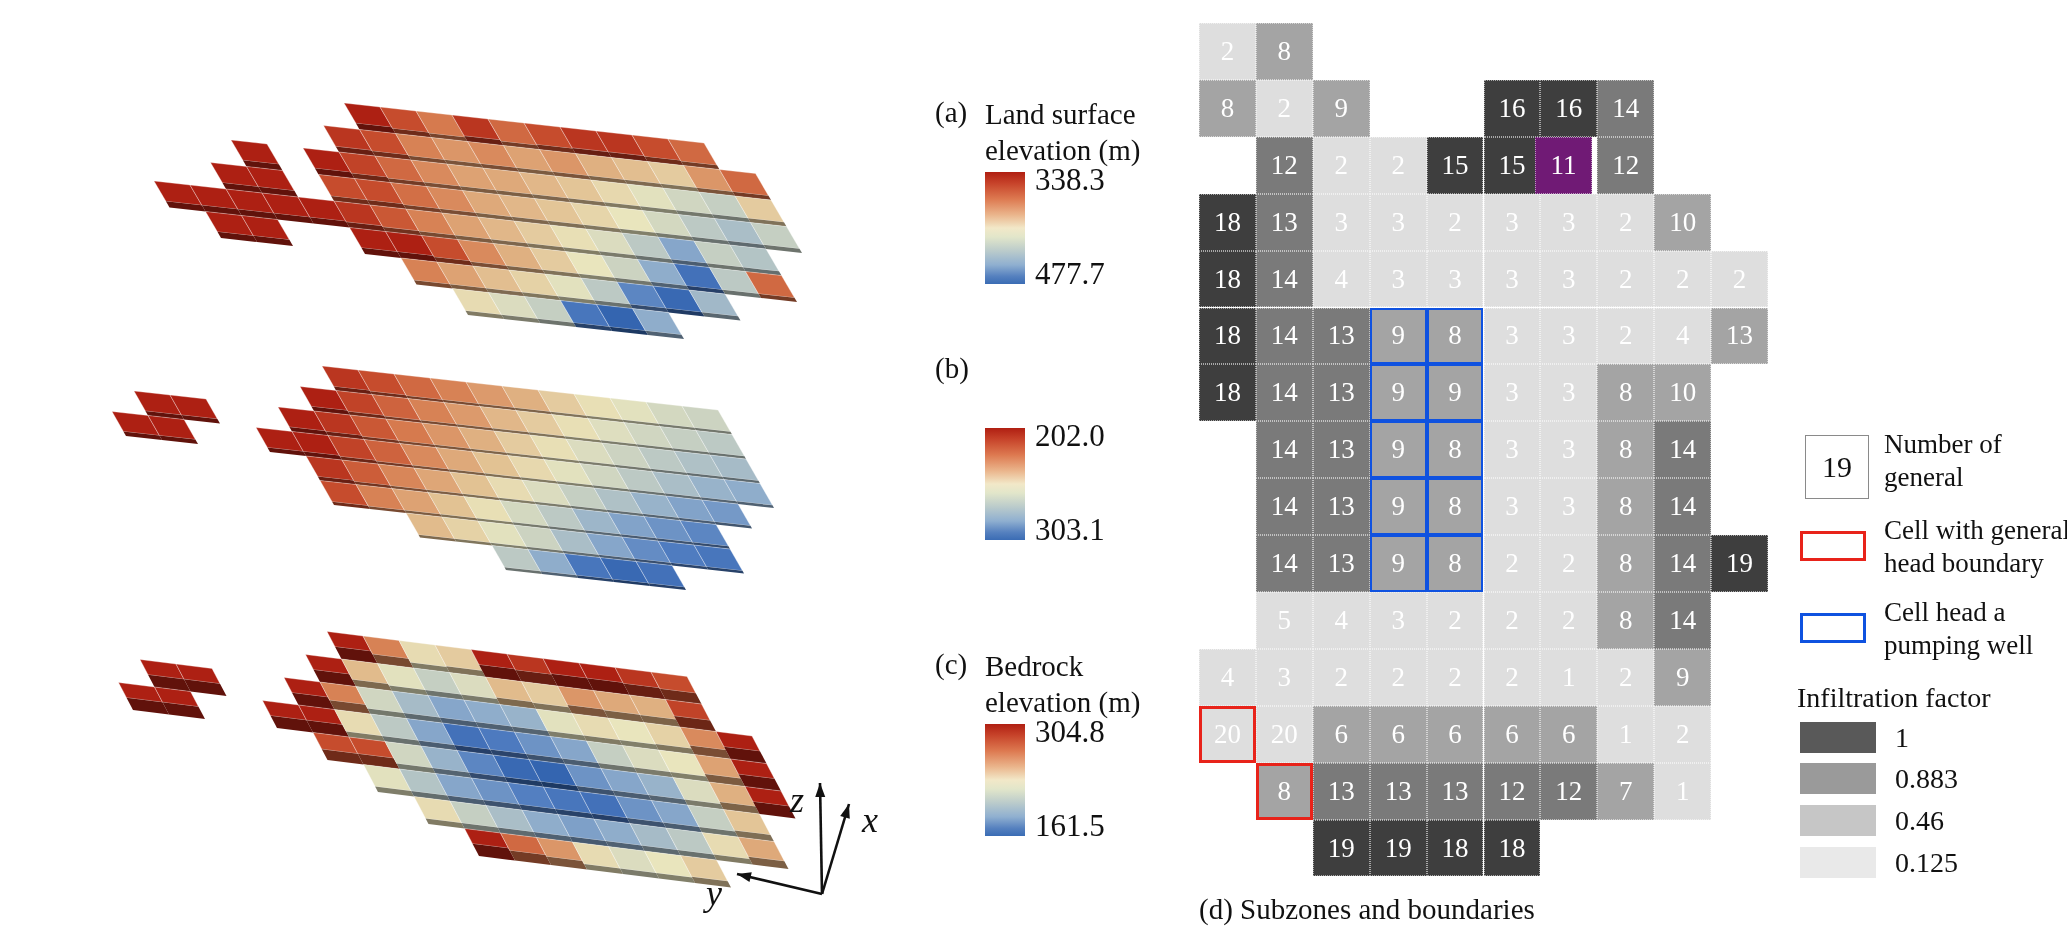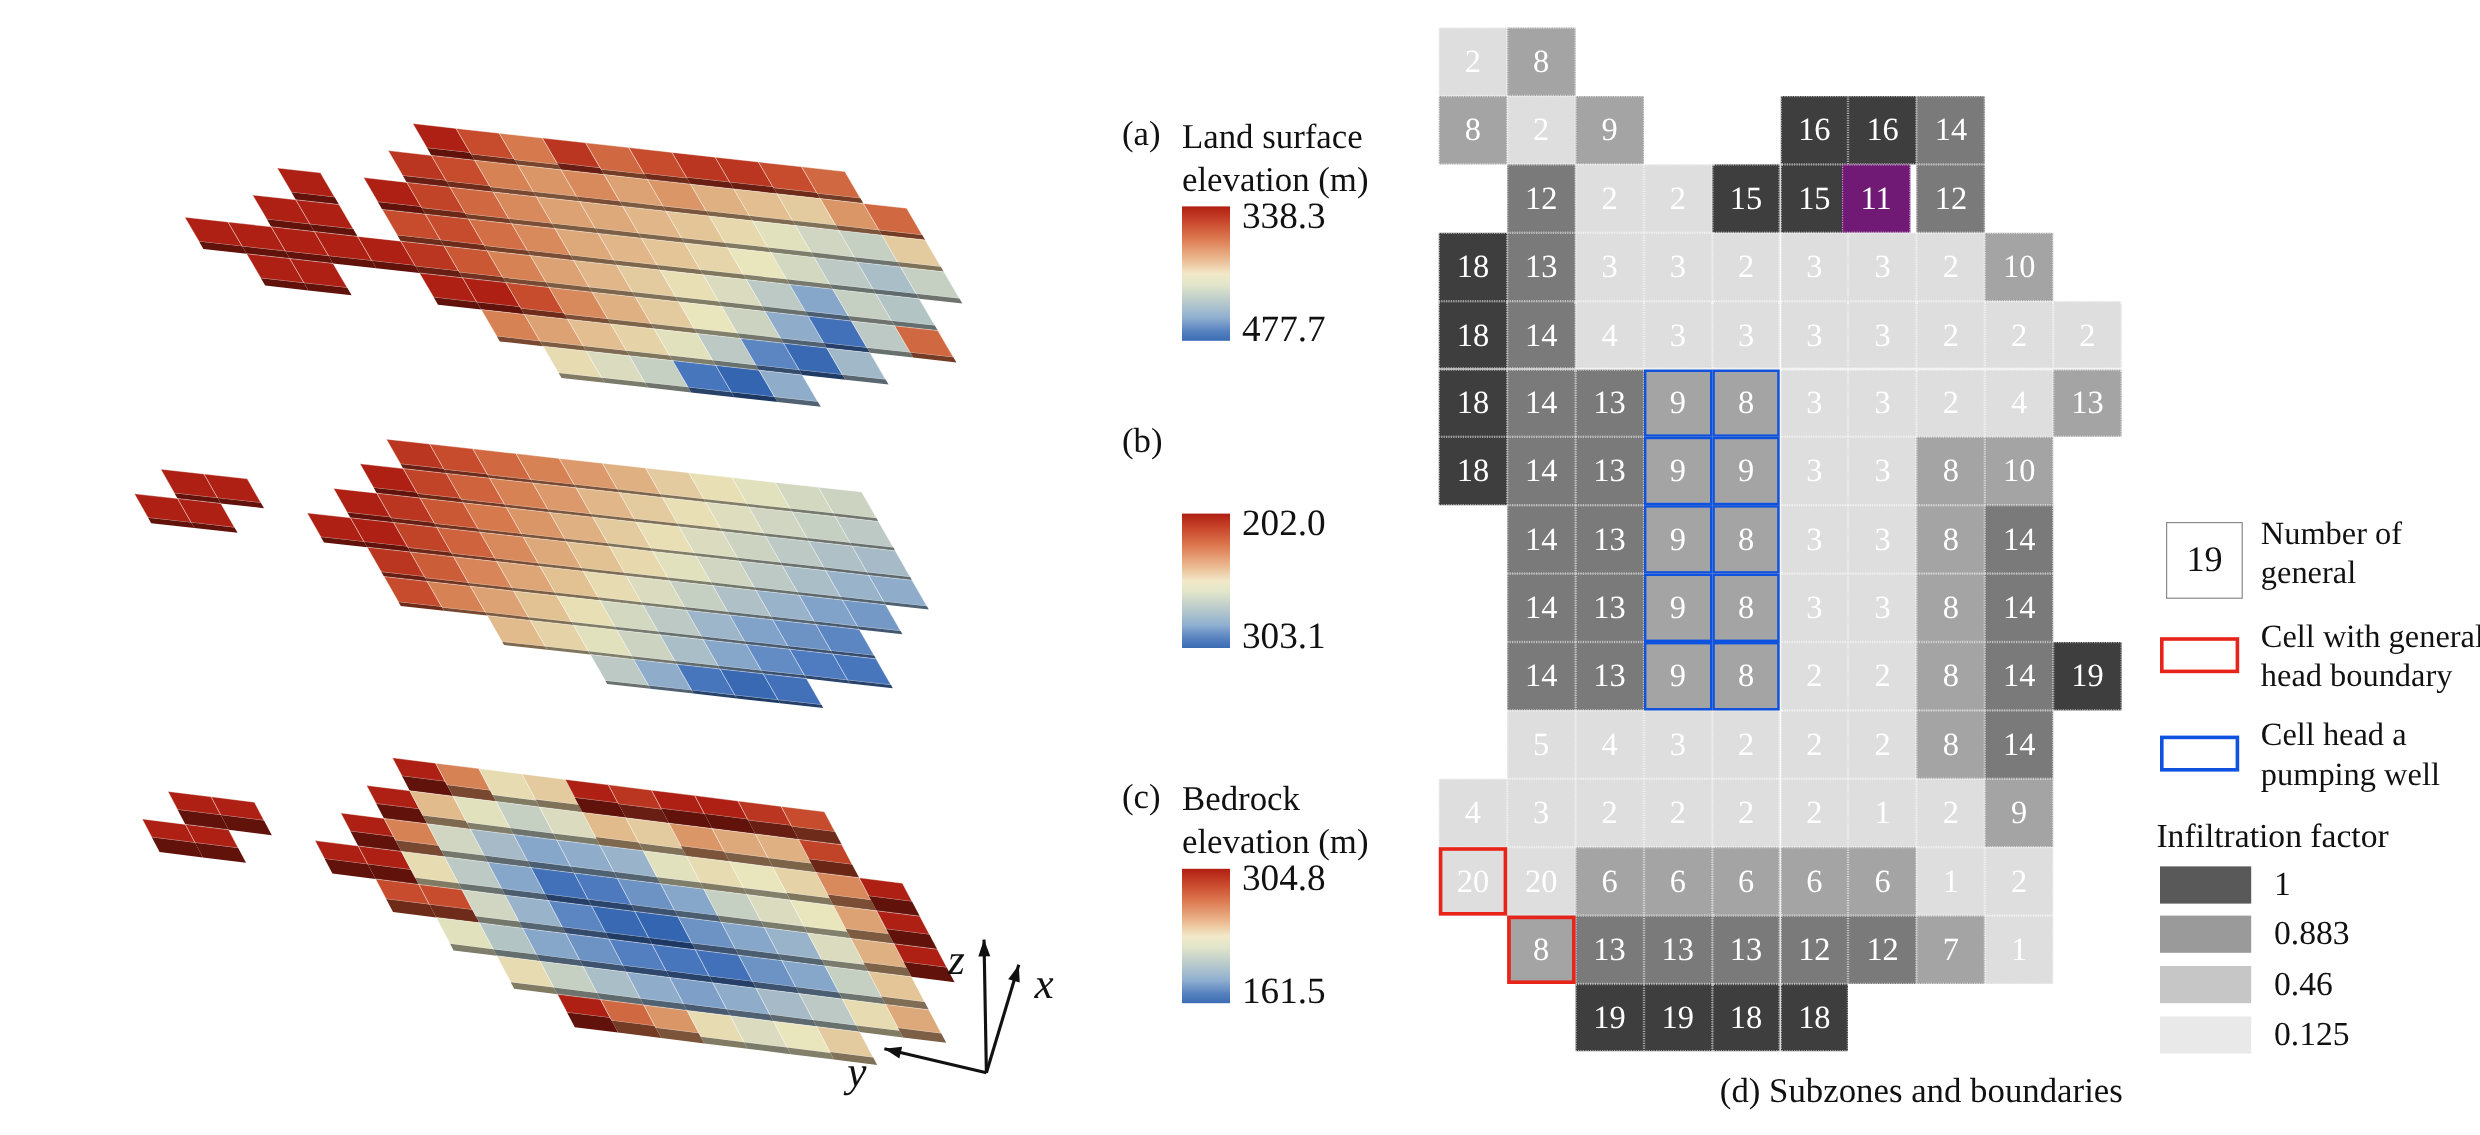--- a/index.html
+++ b/index.html
@@ -18,21 +18,21 @@
   .cb-min{position:absolute;left:100px;top:160px;font-size:31px;}
   #cb-a{left:935px;top:96px;} #cb-b{left:935px;top:352px;} #cb-c{left:935px;top:648px;}
 
   
   #grid{position:absolute;left:1199px;top:23px;width:570px;height:854px;}
   .cell{position:absolute;width:56.9px;height:56.9px;box-sizing:border-box;
         border:1px dotted rgba(255,255,255,0.55);
         color:#ffffff;font-size:27px;display:flex;align-items:center;justify-content:center;}
   .cell.well{border:2.5px solid #0f52e0;z-index:3;}
   .cell.ghb{border:3px solid #e8231a;z-index:4;}
-  #grid-caption{position:absolute;left:1199px;top:893px;width:570px;text-align:right;font-size:29px;}
+  #grid-caption{position:absolute;left:1199px;top:893px;width:570px;text-align:left;font-size:29px;}
 
   
   .lg-abs{position:absolute;}
   #lg-subzone-box{left:1805px;top:435px;width:62px;height:62px;background:#fff;border:1.5px solid #8a8a8a;
                   font-size:30px;display:flex;align-items:center;justify-content:center;}
   .lg-label{font-size:27px;line-height:33px;white-space:nowrap;}
   #lg-subzone-label{left:1884px;top:428px;}
   #lg-ghb-box{left:1800px;top:531px;width:60px;height:24px;background:#fff;border:3.5px solid #e8231a;}
   #lg-ghb-label{left:1884px;top:514px;}
   #lg-well-box{left:1800px;top:613px;width:60px;height:24px;background:#fff;border:3.5px solid #0f52e0;}

